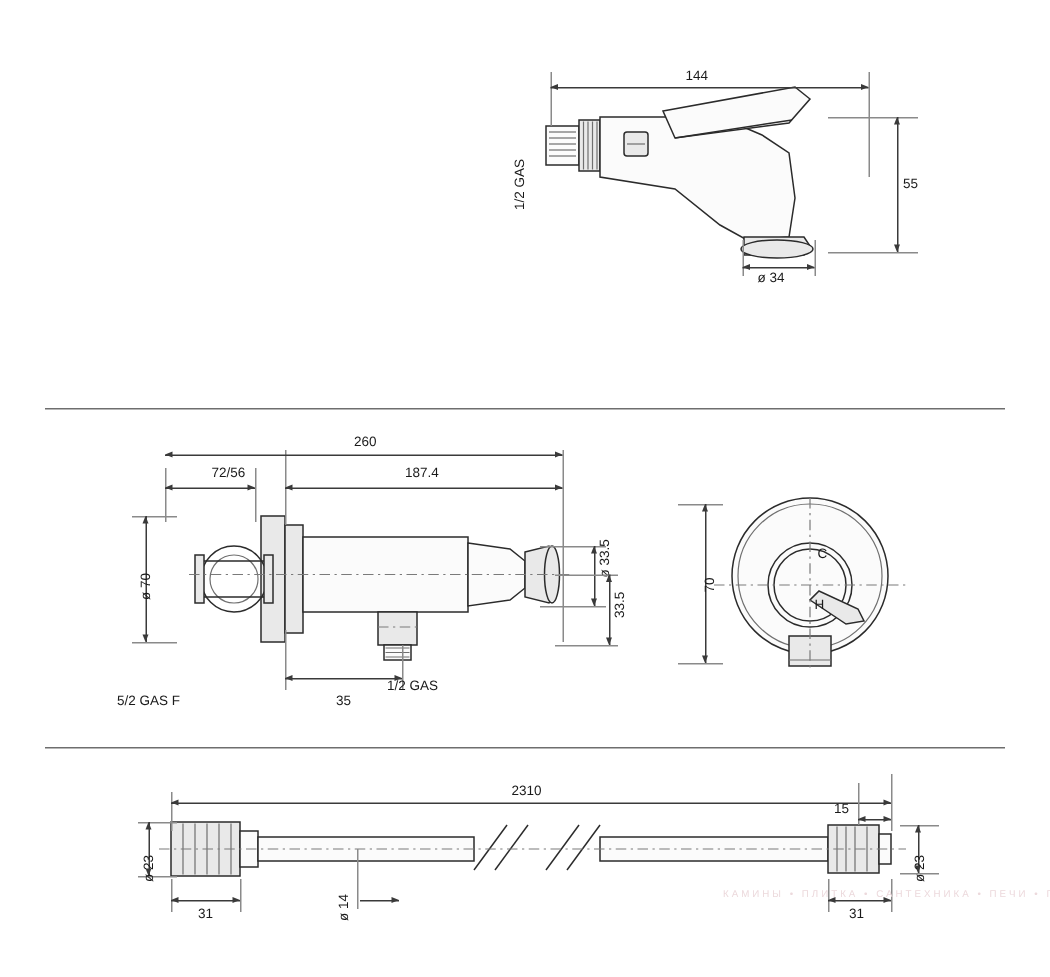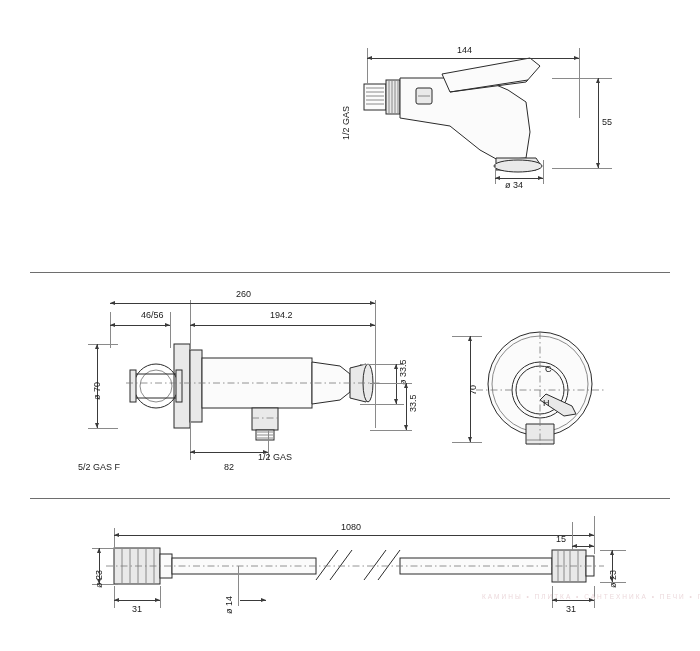--- a/index.html
+++ b/index.html
@@ -130,26 +130,26 @@
   <div class="ext vline" style="left:190px;top:300px;height:50px;"></div>
 
   <div class="dim hline" style="left:110px;top:303px;width:265px;"></div>
   <div class="arrow ar-l" style="left:110px;top:300.5px;"></div>
   <div class="arrow ar-r" style="left:370px;top:300.5px;"></div>
   <div class="lbl" style="left:236px;top:289px;">260</div>
 
   <div class="dim hline" style="left:110px;top:325px;width:60px;"></div>
   <div class="arrow ar-l" style="left:110px;top:322.5px;"></div>
   <div class="arrow ar-r" style="left:165px;top:322.5px;"></div>
-  <div class="lbl" style="left:141px;top:310px;">46/56</div>
+  <div class="lbl" style="left:141px;top:310px;">72/56</div>
 
   <div class="dim hline" style="left:190px;top:325px;width:185px;"></div>
   <div class="arrow ar-l" style="left:190px;top:322.5px;"></div>
   <div class="arrow ar-r" style="left:370px;top:322.5px;"></div>
-  <div class="lbl" style="left:270px;top:310px;">194.2</div>
+  <div class="lbl" style="left:270px;top:310px;">187.4</div>
 
   <div class="ext hline" style="left:88px;top:344px;width:30px;"></div>
   <div class="ext hline" style="left:88px;top:428px;width:30px;"></div>
   <div class="dim vline" style="left:97px;top:344px;height:84px;"></div>
   <div class="arrow ar-u" style="left:94.5px;top:344px;"></div>
   <div class="arrow ar-d" style="left:94.5px;top:423px;"></div>
   <div class="lbl rot" style="left:92px;top:400px;">ø 70</div>
 
   <div class="ext hline" style="left:360px;top:364px;width:44px;"></div>
   <div class="ext hline" style="left:360px;top:404px;width:44px;"></div>
@@ -163,21 +163,21 @@
   <div class="dim vline" style="left:406px;top:383px;height:47px;"></div>
   <div class="arrow ar-u" style="left:403.5px;top:383px;"></div>
   <div class="arrow ar-d" style="left:403.5px;top:425px;"></div>
   <div class="lbl rot" style="left:408px;top:412px;">33.5</div>
 
   <div class="ext vline" style="left:190px;top:420px;height:40px;"></div>
   <div class="ext vline" style="left:268px;top:430px;height:30px;"></div>
   <div class="dim hline" style="left:190px;top:452px;width:78px;"></div>
   <div class="arrow ar-l" style="left:190px;top:449.5px;"></div>
   <div class="arrow ar-r" style="left:263px;top:449.5px;"></div>
-  <div class="lbl" style="left:224px;top:462px;">82</div>
+  <div class="lbl" style="left:224px;top:462px;">35</div>
 
   <div class="lbl" style="left:258px;top:452px;">1/2 GAS</div>
   <div class="lbl" style="left:78px;top:462px;">5/2 GAS F</div>
 
   <div class="part" style="left:468px;top:332px;">
     <svg width="160" height="120" viewBox="0 0 160 120">
       <circle class="fillbody" cx="72" cy="52" r="52"></circle>
       <circle class="stroke-l" cx="72" cy="52" r="48"></circle>
       <circle class="fillbody" cx="72" cy="58" r="28"></circle>
       <circle class="stroke" cx="72" cy="58" r="24"></circle>
@@ -229,21 +229,21 @@
       <rect class="fillbody" x="486" y="16" width="8" height="20"></rect>
       <path class="dash" d="M6,26 H504"></path>
     </svg>
   </div>
 
   <div class="ext vline" style="left:114px;top:528px;height:26px;"></div>
   <div class="ext vline" style="left:594px;top:516px;height:38px;"></div>
   <div class="dim hline" style="left:114px;top:535px;width:480px;"></div>
   <div class="arrow ar-l" style="left:114px;top:532.5px;"></div>
   <div class="arrow ar-r" style="left:589px;top:532.5px;"></div>
-  <div class="lbl" style="left:341px;top:522px;">1080</div>
+  <div class="lbl" style="left:341px;top:522px;">2310</div>
 
   <div class="ext vline" style="left:572px;top:522px;height:28px;"></div>
   <div class="dim hline" style="left:572px;top:546px;width:22px;"></div>
   <div class="arrow ar-l" style="left:572px;top:543.5px;"></div>
   <div class="arrow ar-r" style="left:589px;top:543.5px;"></div>
   <div class="lbl" style="left:556px;top:534px;">15</div>
 
   <div class="ext hline" style="left:92px;top:548px;width:26px;"></div>
   <div class="ext hline" style="left:92px;top:584px;width:26px;"></div>
   <div class="dim vline" style="left:99px;top:548px;height:36px;"></div>

